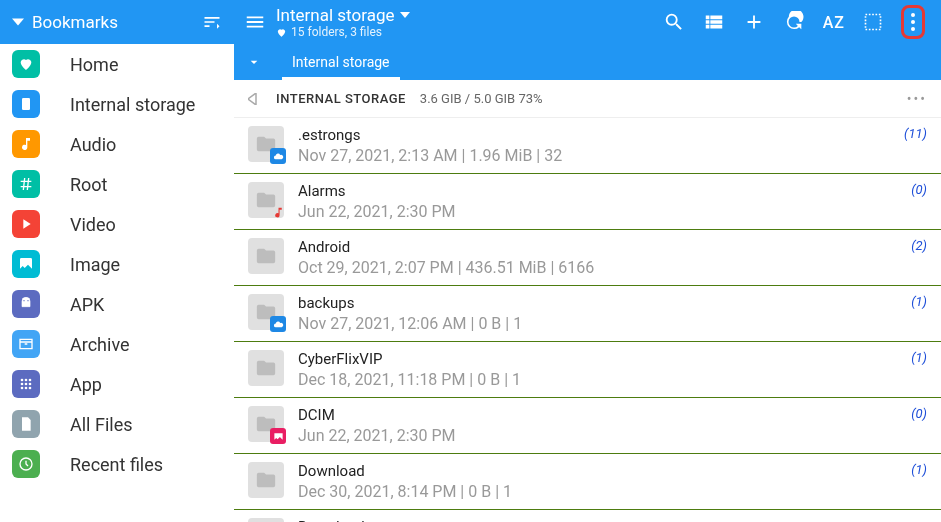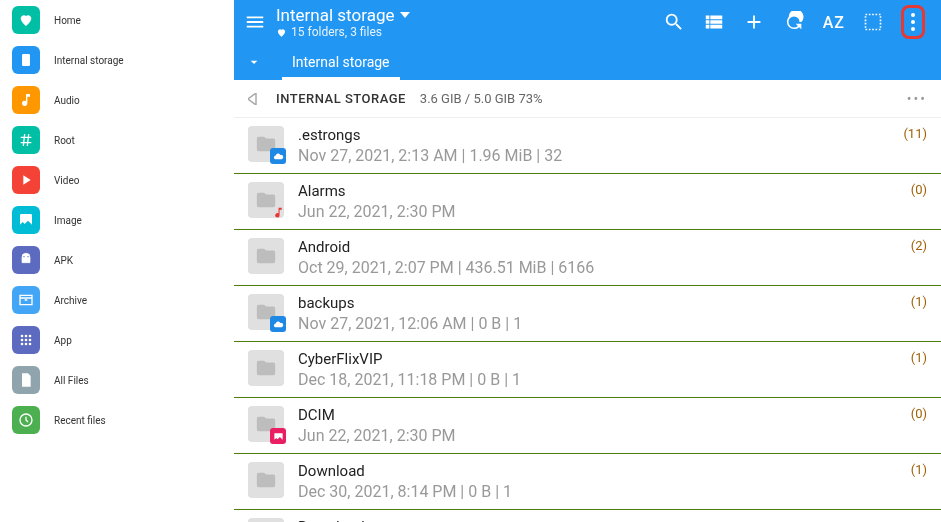--- a/index.html
+++ b/index.html
@@ -8,21 +8,21 @@
   
   .sidebar { width: 234px; height: 100%; background: #fff; display: flex; flex-direction: column; }
   .sidebar-header { height: 44px; background: #2196f3; color: #fff; display: flex; align-items: center; padding: 0 12px; }
   .sidebar-header .dropdown-icon { margin-right: 8px; }
   .sidebar-header-title { font-size: 17px; font-weight: 400; flex: 1; }
   .sort-icon svg { display: block; }
   
   .sidebar-list { flex: 1; overflow-y: auto; }
   .sidebar-item { display: flex; align-items: center; height: 40px; padding: 0 12px; cursor: pointer; }
   .sidebar-icon { width: 28px; height: 28px; border-radius: 6px; display: flex; align-items: center; justify-content: center; margin-right: 14px; color: #fff; flex-shrink: 0; }
-  .sidebar-label { font-size: 10px; color: #333; }
+  .sidebar-label { font-size: 18px; color: #333; margin-left: 16px; }
   
   .ic-teal { background: #00bfa5; }
   .ic-blue { background: #2196f3; }
   .ic-orange { background: #ff9800; }
   .ic-red { background: #f44336; }
   .ic-cyan { background: #00bcd4; }
   .ic-indigo { background: #5c6bc0; }
   .ic-lblue { background: #42a5f5; }
   .ic-amber { background: #ffa726; }
   .ic-grid { background: #5c6bc0; }
@@ -61,28 +61,42 @@
   .file-icon-wrap { width: 36px; height: 36px; position: relative; margin-right: 14px; flex-shrink: 0; }
   .folder-icon { width: 36px; height: 36px; background: #e0e0e0; border-radius: 4px; display:flex; align-items:center; justify-content:center; }
   .folder-icon svg { fill: #bdbdbd; }
   .badge { position: absolute; bottom: -2px; right: -2px; width: 16px; height: 16px; border-radius: 3px; display:flex; align-items:center; justify-content:center; }
   .badge-blue { background: #1e88e5; }
   .badge-red { color: #e53935; }
   .badge-pink { background: #e91e63; }
   .file-info { flex: 1; min-width: 0; }
   .file-name { font-size: 15px; color: #222; }
   .file-meta { font-size: 16px; color: #999; margin-top: 2px; }
-  .file-count { font-size: 13px; color: #a16207; margin-left: 16px; }
+  .file-count { font-size: 13px; color: #1d4ed8; margin-left: 16px; font-style: italic; }
 
   svg { display: block; }
 </style>
 </head>
 <body>
 
 <div class="sidebar">
+  <div class="sidebar-header">
+    <span class="dropdown-icon">
+      <svg width="12" height="12" viewBox="0 0 10 10">
+          <path d="M0 2 L10 2 L5 8 Z" fill="#fff"></path>
+        </svg>
+    </span>
+    <span class="sidebar-header-title">Bookmarks</span>
+    <span class="sort-icon">
+      <svg width="20" height="20" viewBox="0 0 24 24" fill="#fff">
+          <path d="M3 18h6v-2H3v2zM3 6v2h18V6H3zm0 7h12v-2H3v2z"></path>
+          <path d="M18 14l3 3-3 3v-6z"></path>
+        </svg>
+    </span>
+  </div>
   <div class="sidebar-list" id="sidebar-list">
       <div class="sidebar-item">
         <div class="sidebar-icon ic-teal">
           <svg width="16" height="16" viewBox="0 0 24 24" fill="#fff">
             <path d="M12 21s-8-6-8-12a5 5 0 0 1 8-3 5 5 0 0 1 8 3c0 6-8 12-8 12z"></path>
           </svg>
         </div>
         <span class="sidebar-label">Home</span>
       </div>
       <div class="sidebar-item">

